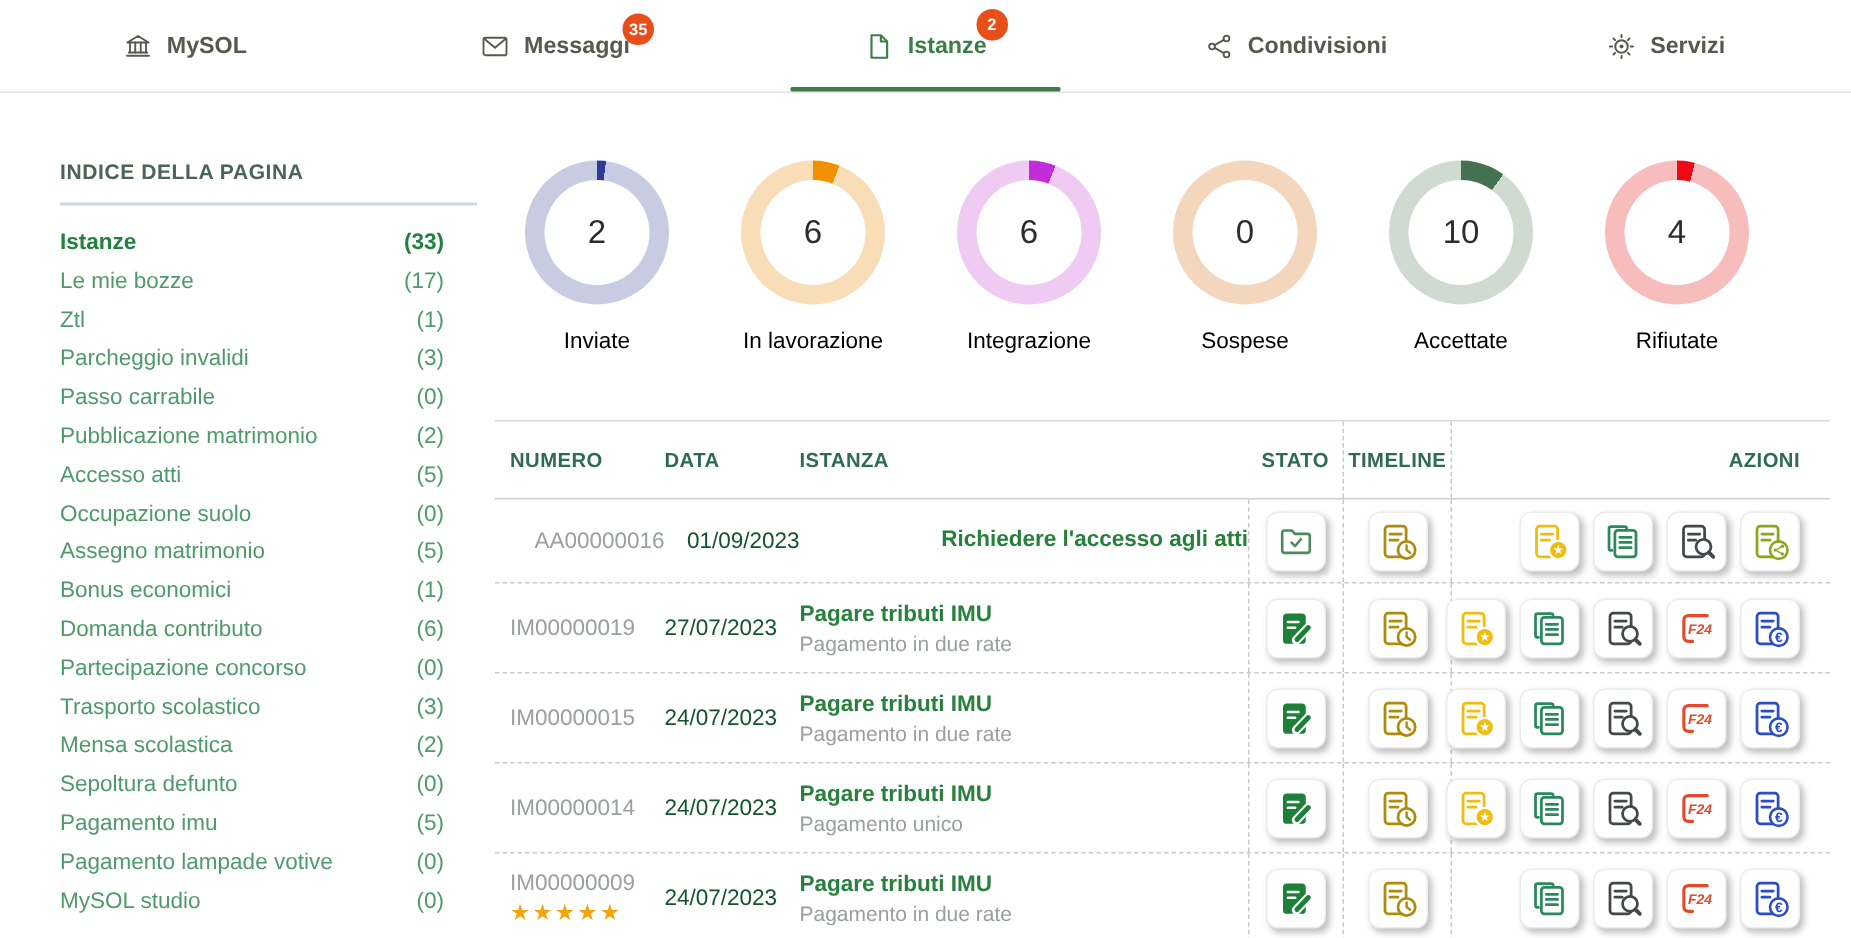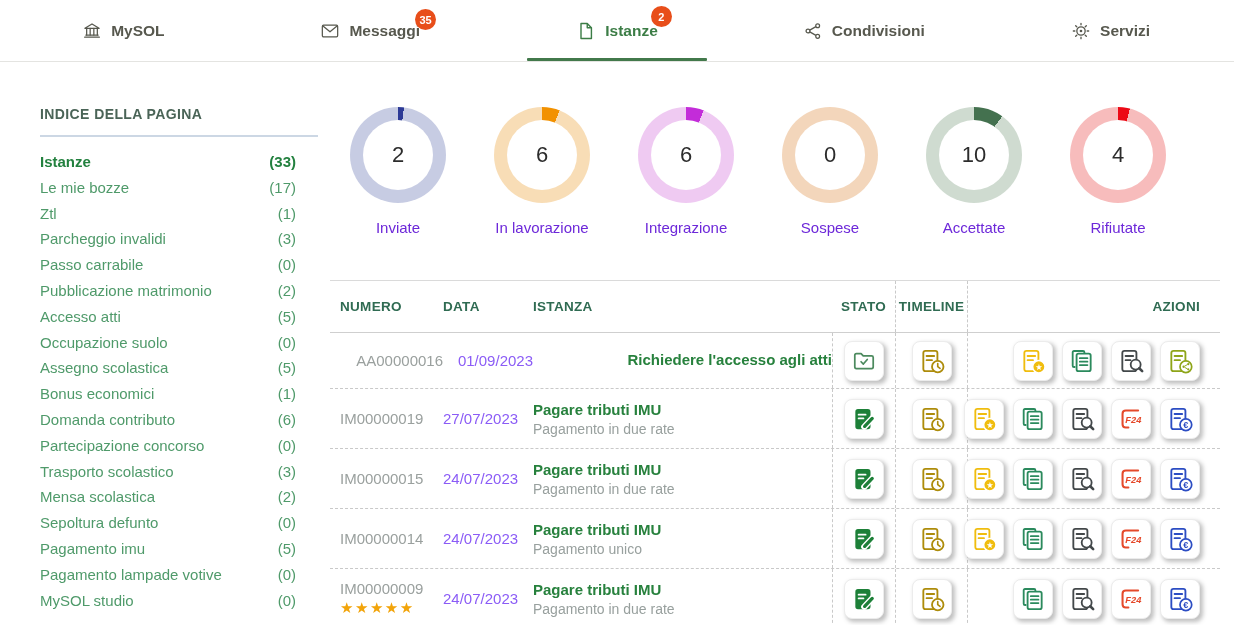--- a/index.html
+++ b/index.html
@@ -29,37 +29,37 @@
   .si.bold { font-weight:bold; color:#23813f; }
 
   .content { flex:1; padding:0 14px 0 0; }
 
   
   .donut-row { display:flex; gap:48px; padding:45px 0 0 20px; }
   .donut-wrap { width:96px; text-align:center; cursor:pointer; }
   .donut { width:96px; height:96px; border-radius:50%; display:flex; align-items:center; justify-content:center; }
   .hole { width:70px; height:70px; border-radius:50%; background:#fff; display:flex;
     align-items:center; justify-content:center; font-size:22px; color:#2c2c2c; }
-  .donut-label { margin-top:16px; font-size:15px; color:#6d28d9; }
+  .donut-label { margin-top:16px; font-size:15px; color:#000000; }
 
   
   .table-wrap { margin-top:44px; border-top:1px solid #dadada; }
   .thead, .trow { display:grid; grid-template-columns:103px 90px 1fr 63px 72px 253px; padding-left:10px; }
   .thead { height:52px; align-items:center; border-bottom:1px solid #cfcfcf;
     font-size:13.5px; font-weight:bold; color:#2f6b52; letter-spacing:.3px; }
   .thead .h-tl, .thead .h-az { border-left:1px dashed #c9c9c9; height:100%; display:flex; align-items:center; }
   .thead .h-tl { justify-content:center; }
   .thead .h-az { justify-content:flex-end; padding-right:20px; }
   .thead .h-st { text-align:center; }
 
   .trow { height:60px; border-bottom:1px dashed #c9c9c9; align-items:center; }
   .trow.first { height:56px;text-align:right; }
   .c-num { font-size:15px; color:#9aa09e; }
   .stars { color:#f2a40a; font-size:15px; letter-spacing:1.5px; margin-top:2px; }
-  .c-date { font-size:15px; color:#8b5cf6; }
+  .c-date { font-size:15px; color:#14532d; }
   .c-ist { display:flex; flex-direction:column; justify-content:center; gap:3px; }
   .c-ist .t { font-size:15px; font-weight:bold; color:#27813d; cursor:pointer; }
   .c-ist .s { font-size:14px; color:#98a09e; }
   .c-stato, .c-tl, .c-az { border-left:1px dashed #c9c9c9; height:100%;
     display:flex; align-items:center; justify-content:center; }
   .c-az { justify-content:flex-end; gap:9px; padding-right:20px; }
 
   .icon-btn { width:40px; height:40px; border-radius:8px; background:#fff; flex:none;
     border:1px solid #ececec; box-shadow:2.5px 2.5px 4px rgba(90,90,90,.38);
     display:flex; align-items:center; justify-content:center; cursor:pointer; }
@@ -257,21 +257,21 @@
         </div>
       <div class="si">
           <span>Accesso atti</span>
           <span>(5)</span>
         </div>
       <div class="si">
           <span>Occupazione suolo</span>
           <span>(0)</span>
         </div>
       <div class="si">
-          <span>Assegno scolastica</span>
+          <span>Assegno matrimonio</span>
           <span>(5)</span>
         </div>
       <div class="si">
           <span>Bonus economici</span>
           <span>(1)</span>
         </div>
       <div class="si">
           <span>Domanda contributo</span>
           <span>(6)</span>
         </div>

